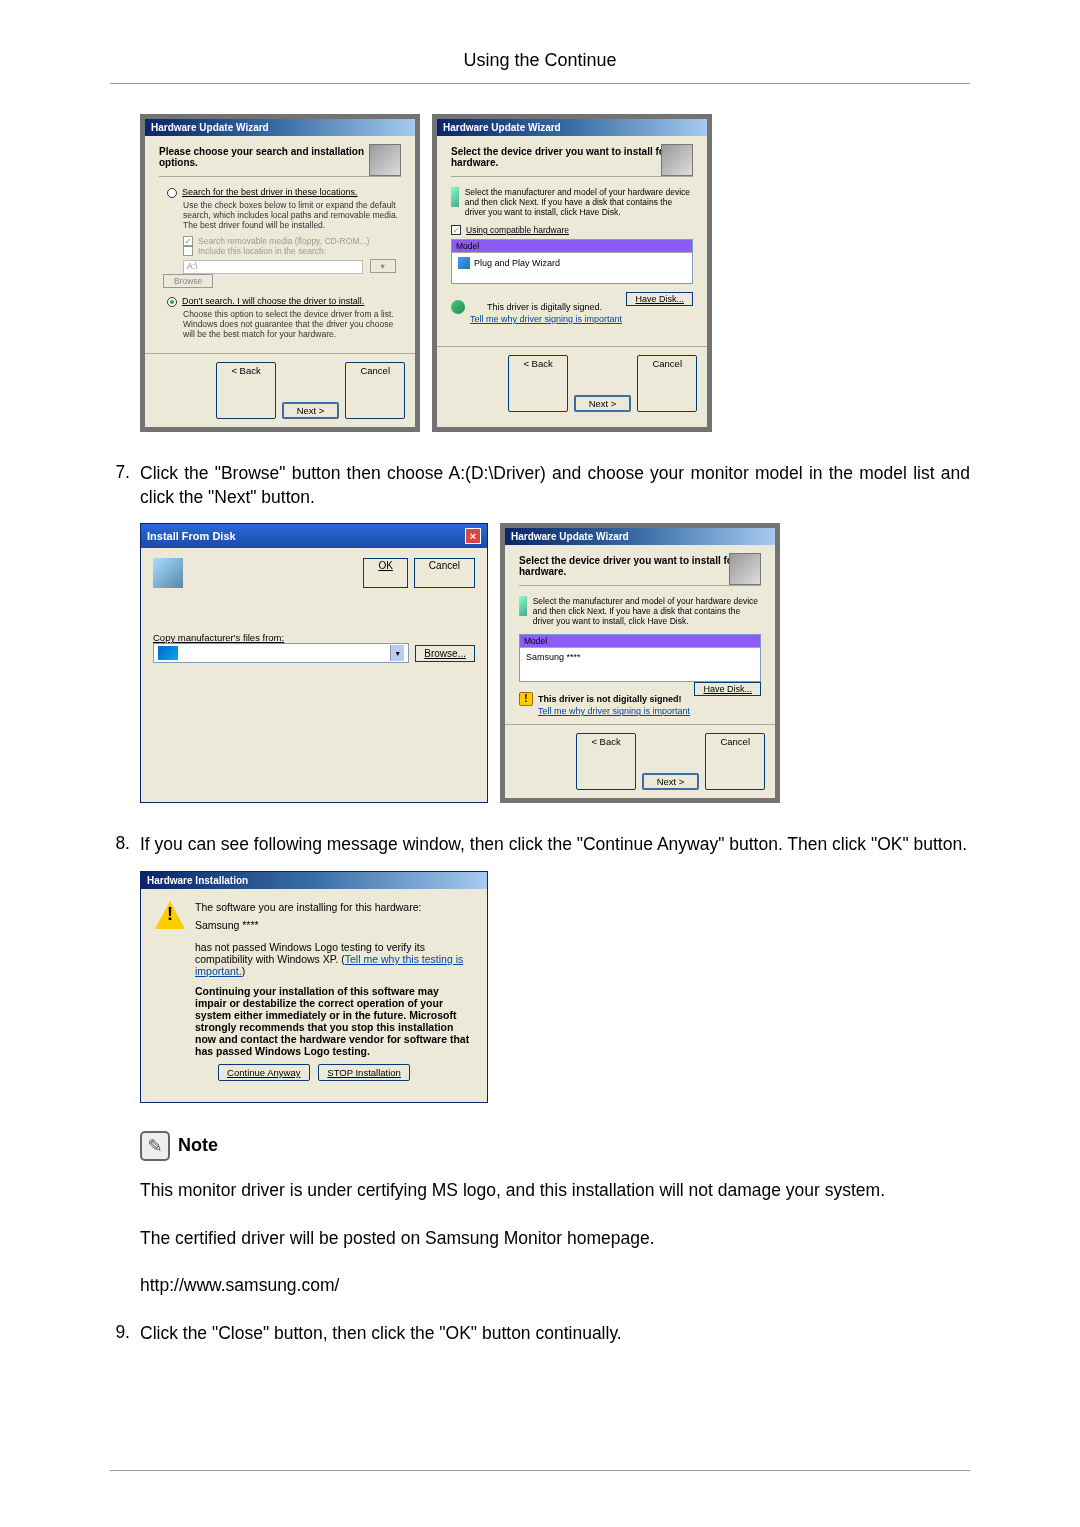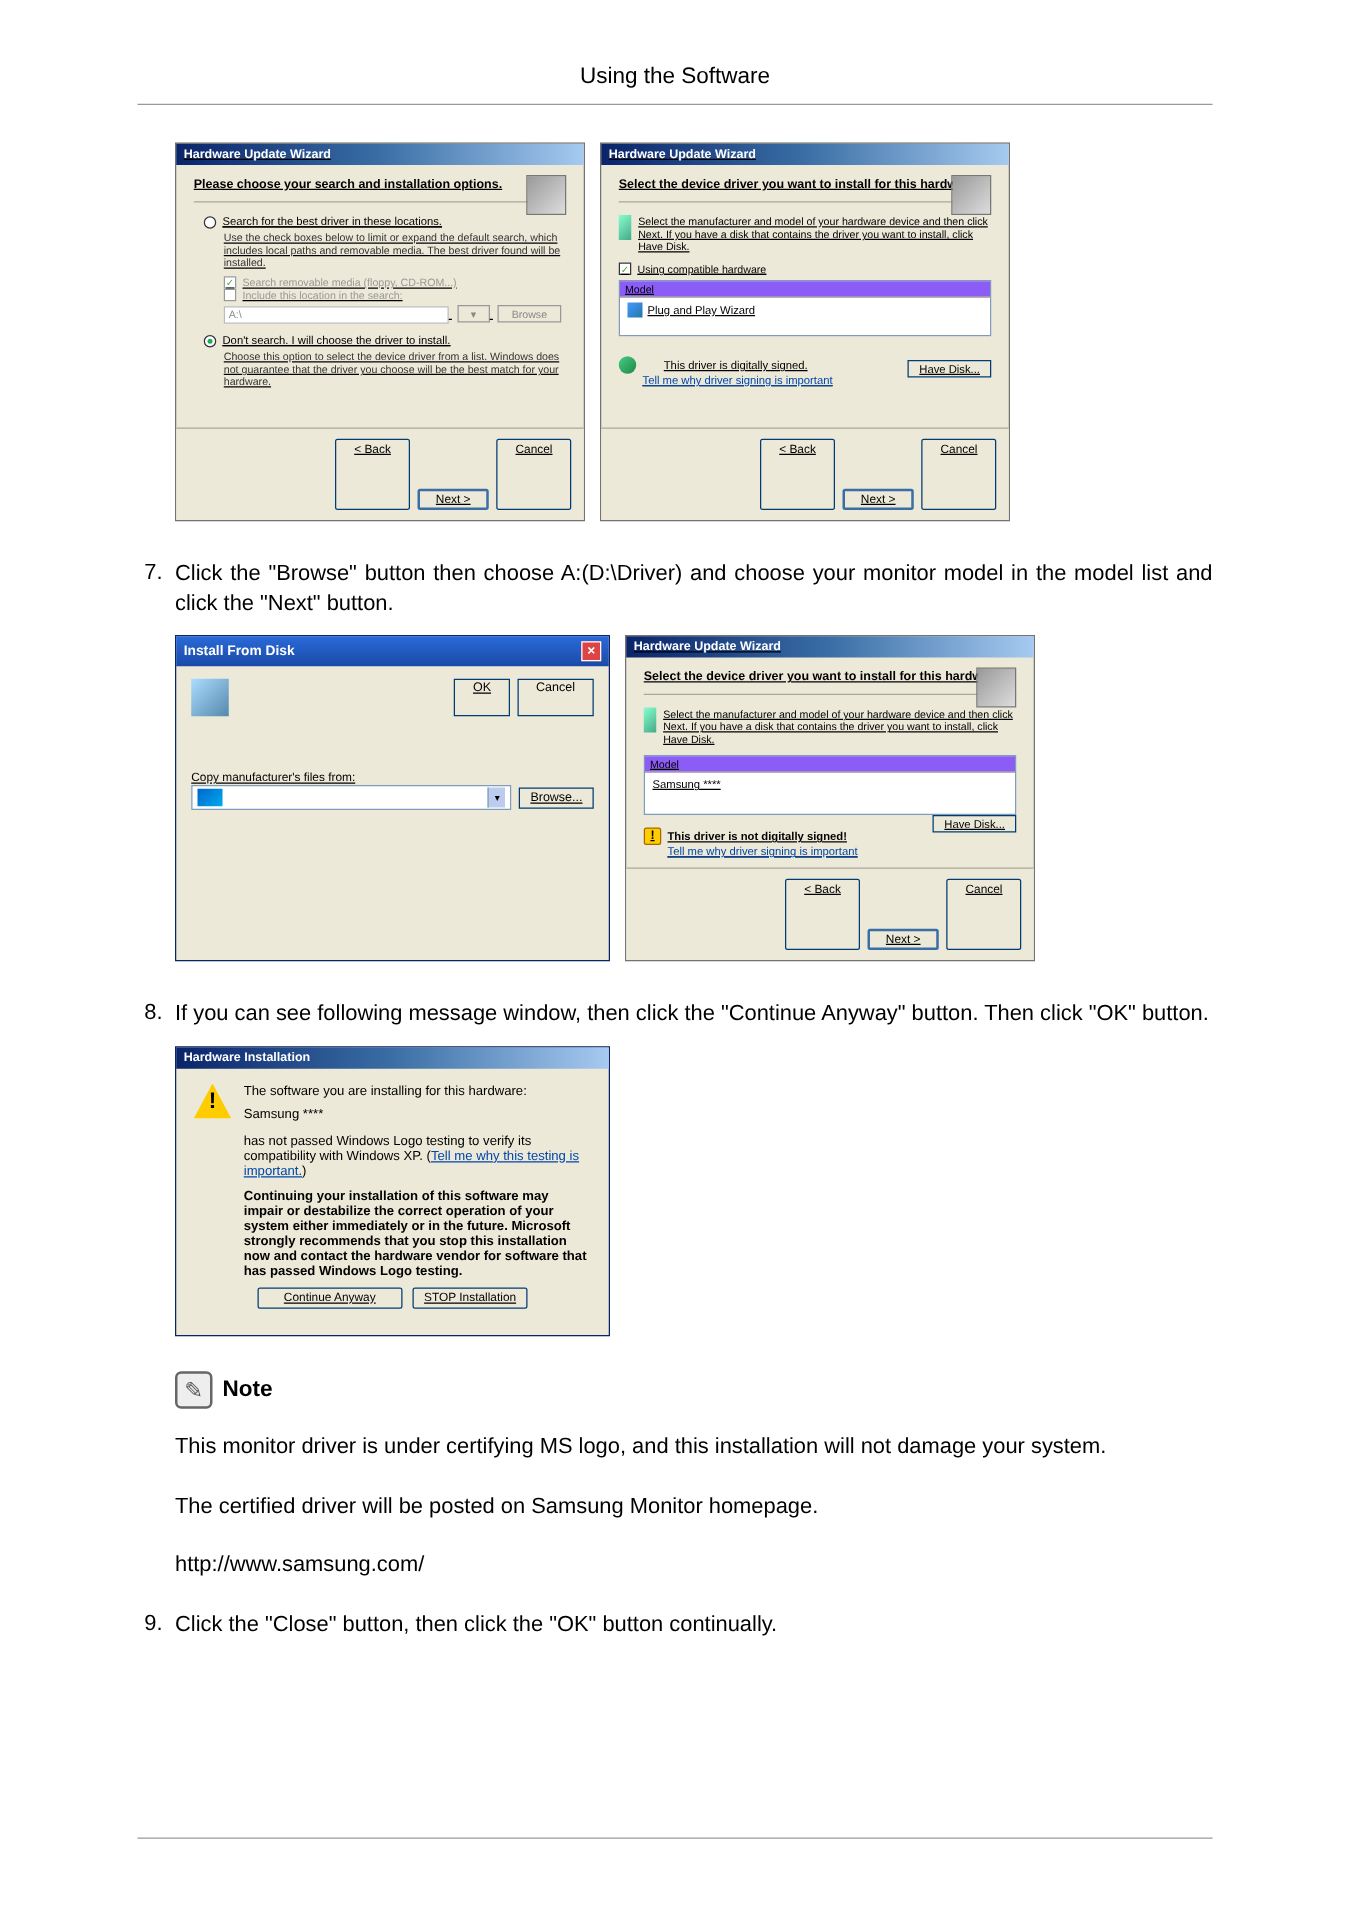--- a/index.html
+++ b/index.html
@@ -38,25 +38,24 @@
       text-align: justify;
       line-height: 1.35;
     }
     .screens-row {
       display: flex;
       gap: 12px;
       margin-left: 30px;
       margin-bottom: 30px;
     }
     .wizard {
-      width: 328px;
-      border: 1px solid #737373;
+      width: 280px;
+      border: 5px solid #737373;
       font-size: 9px;
       background: #ece9d8;
-      text-decoration: underline;
     }
     .wiz-title {
       background: linear-gradient(to right, #0a246a, #3a6ea5, #a6caf0);
       color: #fff;
       padding: 3px 6px;
       font-weight: bold;
       font-size: 10px;
     }
     .wiz-body {
       padding: 10px 14px 8px 14px;
@@ -205,21 +204,21 @@
       bottom: 56px;
       left:110px;
       right:110px;
       border-top:1.5px solid #999;
     }
   </style>
 </head>
 <body>
 
 <div class="page">
-  <div class="header">Using the Software</div>
+  <div class="header">Using the Continue</div>
 
   <div class="screens-row">
 
     <div class="wizard">
       <div class="wiz-title">Hardware Update Wizard</div>
       <div class="wiz-body">
         <div class="wiz-heading">Please choose your search and installation options.</div>
         <div class="hw-icon"></div>
         <div class="wiz-divider"></div>
         <div class="radio-row">
@@ -363,21 +362,21 @@
         <div class="hw-textcol">
           <div>The software you are installing for this hardware:</div>
           <div style="margin:6px 0 10px 0;">Samsung ****</div>
           <div>
             <span>has not passed Windows Logo testing to verify its compatibility with Windows XP. (</span><span class="link-blue">Tell me why this testing is important.</span><span>)</span>
           </div>
           <div style="font-weight:bold;margin-top:8px;">Continuing your installation of this software may impair or destabilize the correct operation of your system either immediately or in the future. Microsoft strongly recommends that you stop this installation now and contact the hardware vendor for software that has passed Windows Logo testing.</div>
         </div>
       </div>
       <div class="hw-footer">
-        <span class="btn-xp" style="text-decoration:underline;padding:2px 20px;">Continue Anyway</span>
+        <span class="btn-xp" style="text-decoration:underline;padding:2px 8px;">Continue Anyway</span>
         <span class="btn-xp" style="text-decoration:underline;padding:2px 8px;margin-left:6px;">STOP Installation</span>
       </div>
     </div>
   </div>
 
   <div class="note-row">
     <span class="note-icon"></span>
     <span class="note-label">Note</span>
   </div>
   <div class="body-text">This monitor driver is under certifying MS logo, and this installation will not damage your system.</div>

